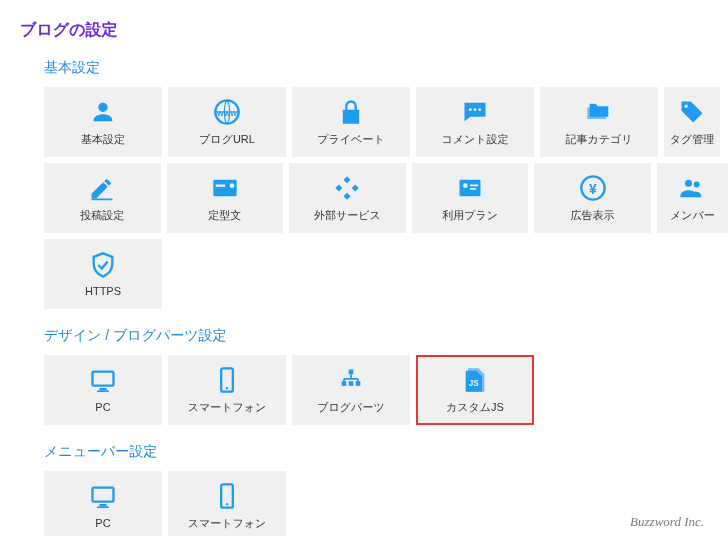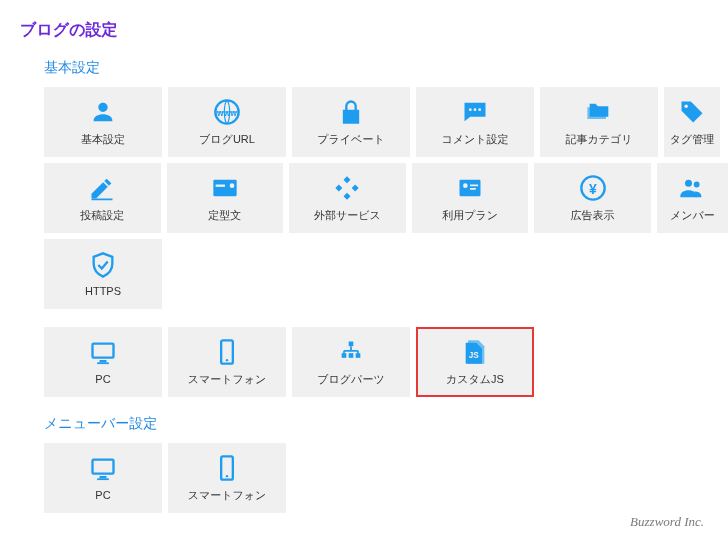--- a/index.html
+++ b/index.html
@@ -216,20 +216,21 @@
               <path d="M12 2l8 3v6c0 5-3.5 9-8 11-4.5-2-8-6-8-11V5l8-3z" fill="none" stroke="#1e9cef" stroke-width="2"></path>
               <path d="M8 12l3 3 5-6" fill="none" stroke="#1e9cef" stroke-width="2"></path>
             </svg>
         </span>
         <span class="tile-label">HTTPS</span>
       </div>
     </div>
   </div>
 
   <div class="section">
+    <h2 class="section-title">デザイン / ブログパーツ設定</h2>
     <div class="tile-row">
       <div class="tile">
         <span class="icon">
           <svg viewBox="0 0 24 24">
               <rect x="3" y="4" width="18" height="12" rx="1" fill="none" stroke="#1e9cef" stroke-width="2"></rect>
               <rect x="9" y="18" width="6" height="2"></rect>
               <rect x="7" y="20" width="10" height="1.5"></rect>
             </svg>
         </span>
         <span class="tile-label">PC</span>

